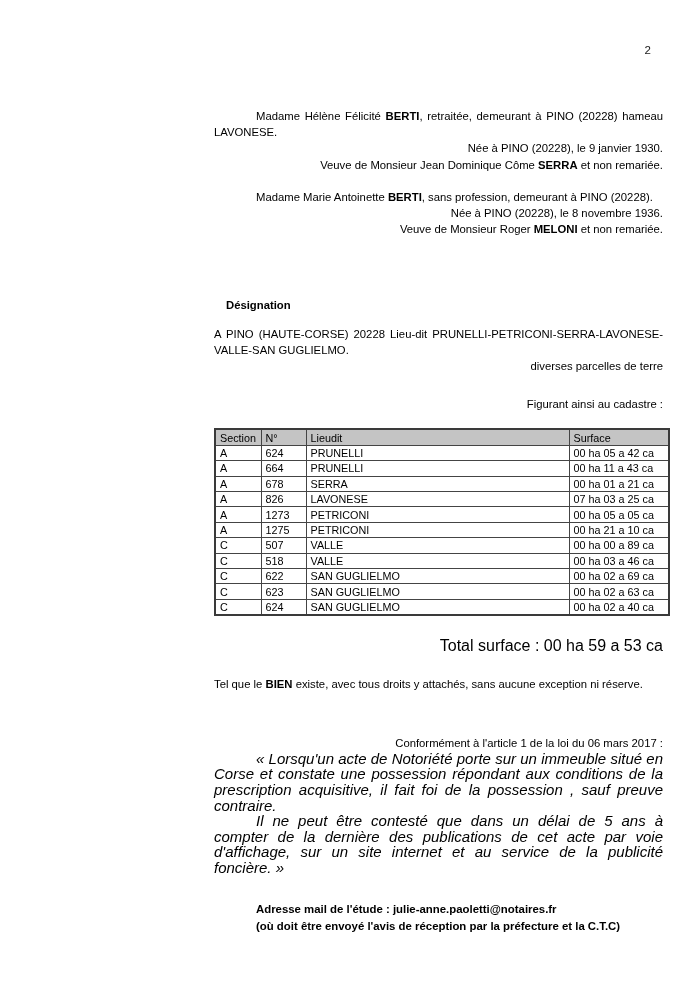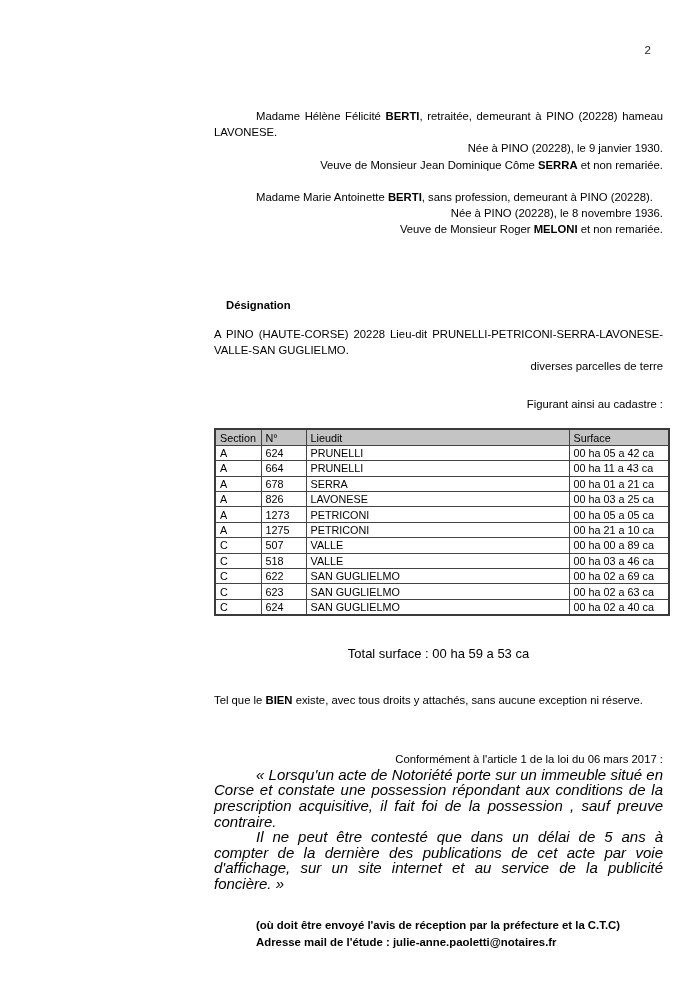--- a/index.html
+++ b/index.html
@@ -79,24 +79,24 @@
   }
   table.cadastre thead th {
     background: #c4c4c4;
   }
   col.c-section { width: 46px; }
   col.c-num     { width: 45px; }
   col.c-lieu    { width: 263px; }
   col.c-surf    { width: 100px; }
 
   .total-line {
-    text-align: center;
-    font-size: 13px;
+    text-align: right;
+    font-size: 16px;
     line-height: 16.2px;
-    margin: 8px;
+    margin: 0;
   }
   .quote {
     font-style: italic;
     font-size: 15px;
     line-height: 15.6px;
     text-align: justify;
     margin: 0;
   }
   .quote.indent { text-indent: 42px; }
   .mail-block {
@@ -172,21 +172,21 @@
           <tr>
             <td>A</td>
             <td>678</td>
             <td>SERRA</td>
             <td>00 ha 01 a 21 ca</td>
           </tr>
           <tr>
             <td>A</td>
             <td>826</td>
             <td>LAVONESE</td>
-            <td>00 ha 03 a 25 ca</td>
+            <td>07 ha 03 a 25 ca</td>
           </tr>
           <tr>
             <td>A</td>
             <td>1273</td>
             <td>PETRICONI</td>
             <td>00 ha 05 a 05 ca</td>
           </tr>
           <tr>
             <td>A</td>
             <td>1275</td>
@@ -236,17 +236,17 @@
 
     <div class="spacer-lg"></div>
     <div class="spacer-sm"></div>
 
     <p class="nojust indent">Conformément à l'article 1 de la loi du 06 mars 2017 :</p>
     <p class="quote indent">« Lorsqu'un acte de Notoriété porte sur un immeuble situé en Corse et constate une possession répondant aux conditions de la prescription acquisitive, il fait foi de la possession , sauf preuve contraire.</p>
     <p class="quote indent">Il ne peut être contesté que dans un délai de 5 ans à compter de la dernière des publications de cet acte par voie d'affichage, sur un site internet et au service de la publicité foncière. »</p>
 
     <div class="spacer-lg"></div>
 
+    <p class="mail-block">Adresse mail de l'étude : julie-anne.paoletti@notaires.fr</p>
     <p class="mail-block">(où doit être envoyé l'avis de réception par la préfecture et la C.T.C)</p>
-    <p class="mail-block">Adresse mail de l'étude : julie-anne.paoletti@notaires.fr</p>
 
   </div>
 </div>
 
 </body></html>

